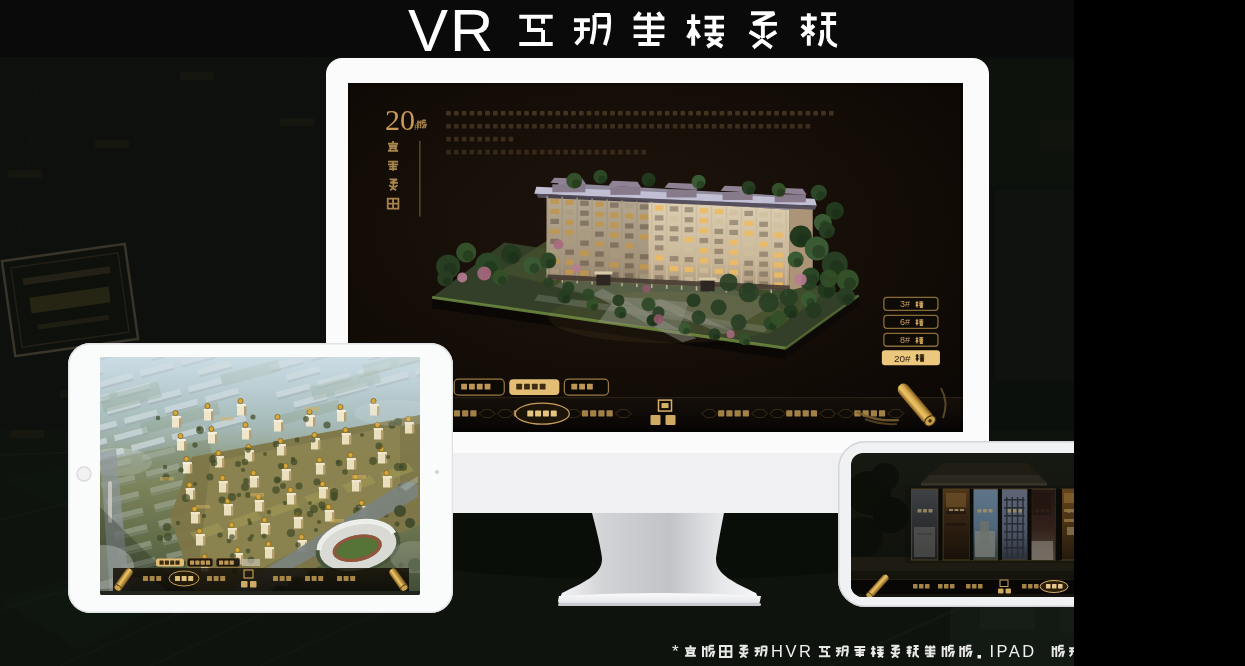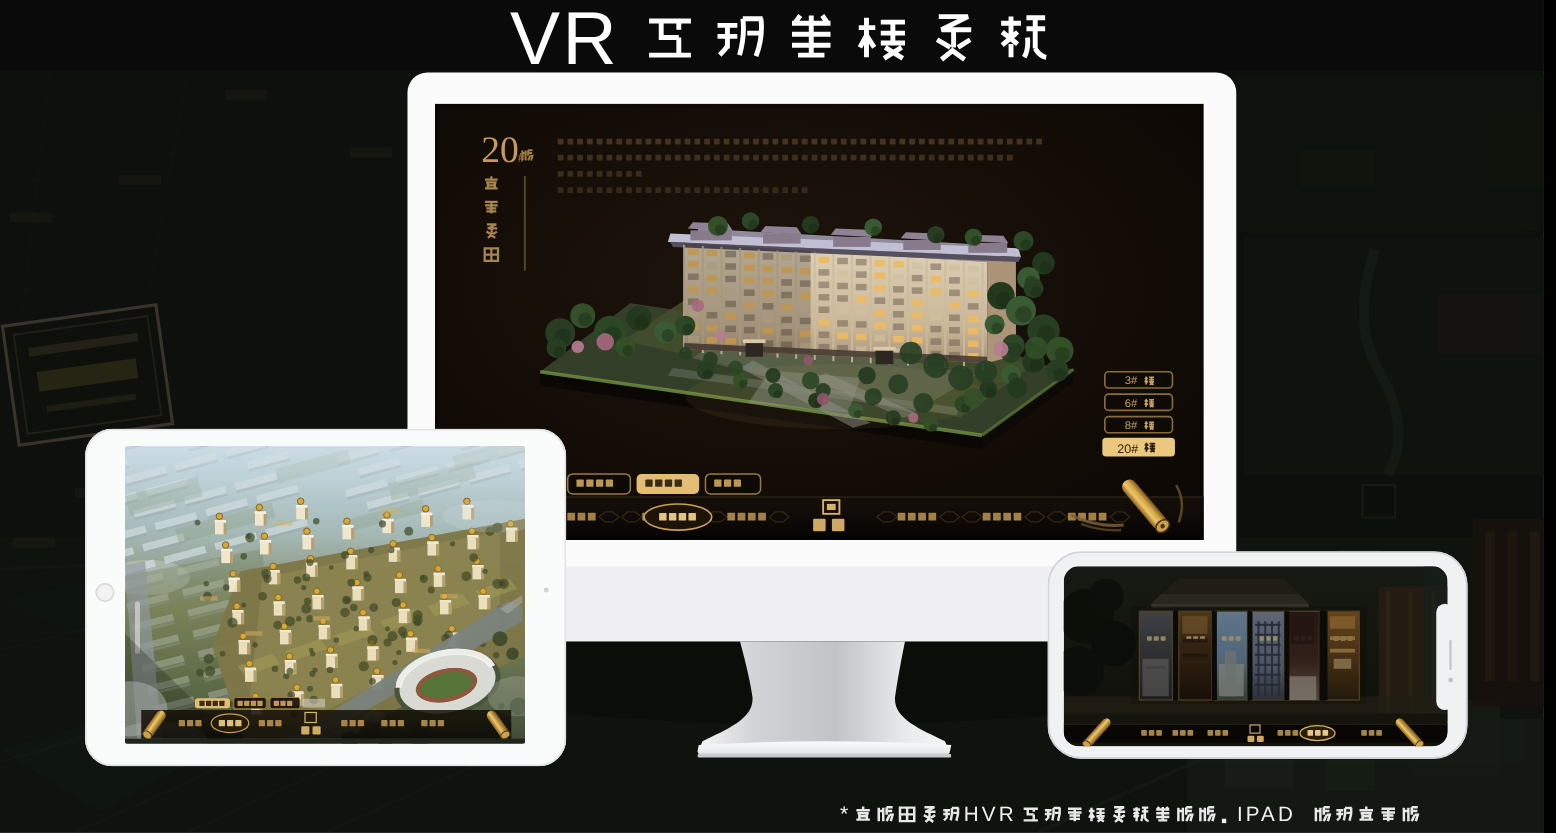--- a/index.html
+++ b/index.html
@@ -1,15 +1,15 @@
 <!DOCTYPE html>
 <html><head><meta charset="utf-8">
 <style>
 html,body{margin:0;padding:0;background:#000;}
-#page{position:relative;width:1235px;height:666px;overflow:hidden;background:#f9a8d4;font-family:"Liberation Sans",sans-serif;}
+#page{position:relative;width:1074px;height:666px;overflow:hidden;background:#0ea5e9;font-family:"Liberation Sans",sans-serif;}
 .abs{position:absolute;}
 </style></head><body>
 <div id="page">
 
 <svg class="abs" style="left:0;top:0" width="1245" height="666" viewBox="0 0 1245 666">
       <rect width="1245" height="666" fill="#0c0f0c"></rect>
       <rect width="1245" height="57" fill="#0a0a0a"></rect>
       <rect x="0" y="57" width="430" height="400" fill="#0e120e" opacity="0.55"></rect>
       <rect x="980" y="57" width="265" height="420" fill="#0d110d" opacity="0.6"></rect>
       <rect x="0" y="430" width="1245" height="236" fill="#10150f" opacity="0.6"></rect>

